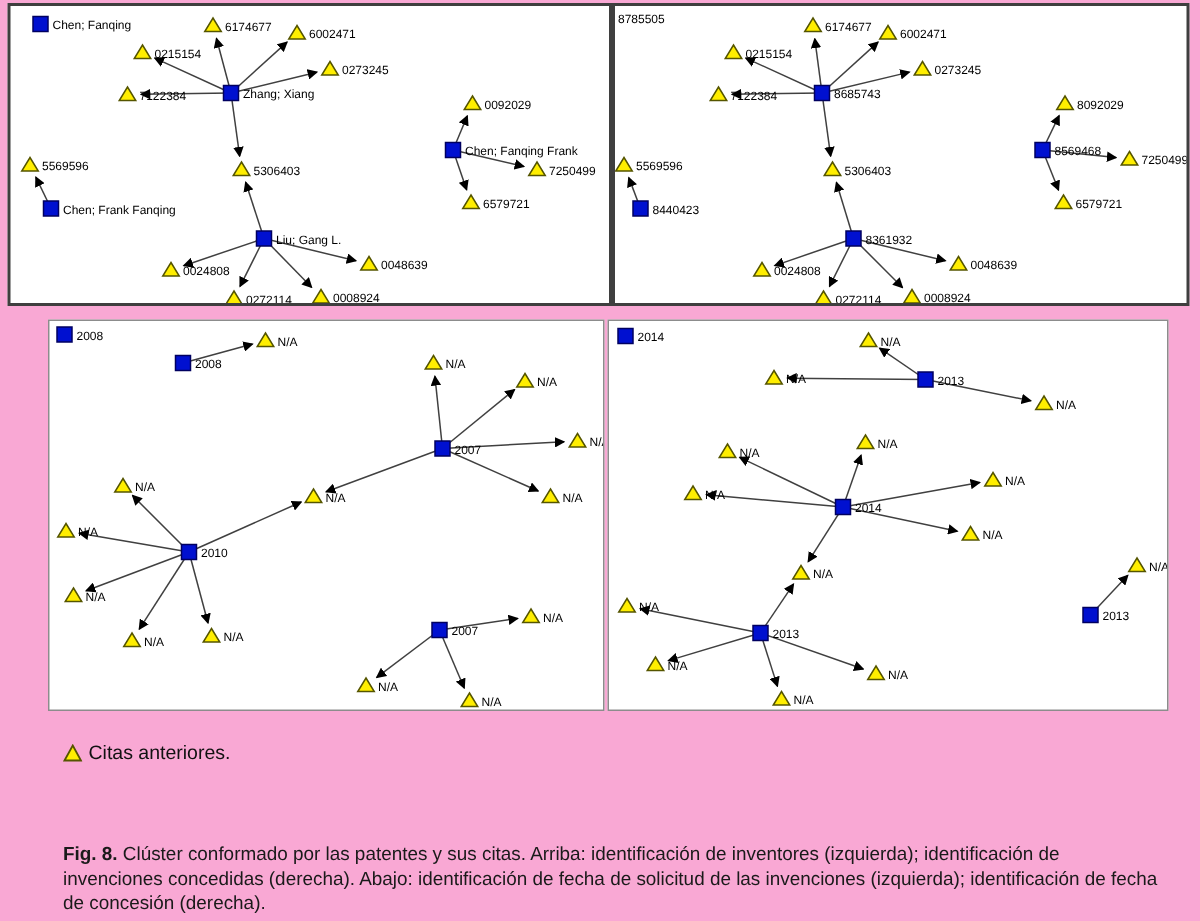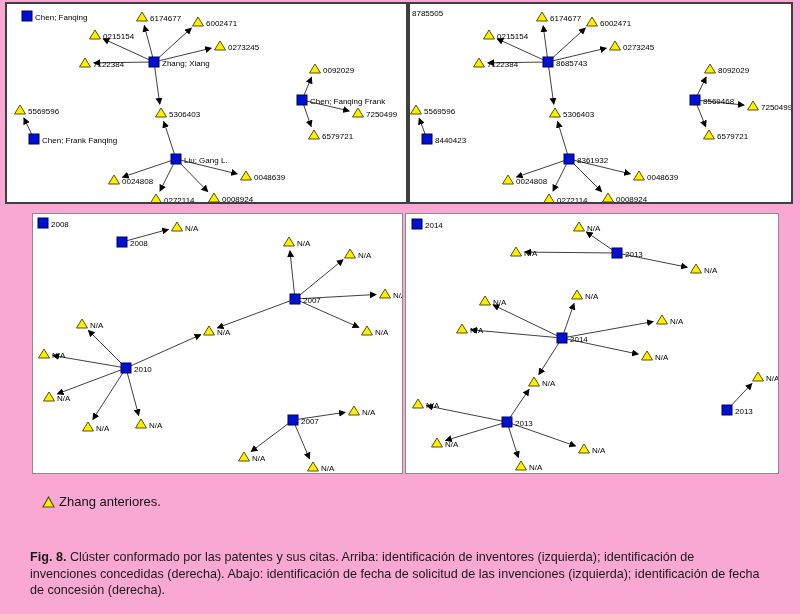--- a/index.html
+++ b/index.html
@@ -11,21 +11,21 @@
   .p2{left:32px;top:213px;width:371px;height:261px;border:1px solid #8c8c8c;}
   .p3{left:405px;top:213px;width:374px;height:261px;border:1px solid #8c8c8c;}
   svg.panel text{font-family:"Liberation Sans",sans-serif;}
   .legend{position:absolute;left:42px;top:493px;color:#111;font-size:13px;}
   .legend-row{display:flex;align-items:center;height:17px;}
   .legend-icon-sq{display:inline-block;width:13px;height:13px;background:#cfcfcf;
     border-right:2px solid #8a8a8a;border-bottom:2px solid #8a8a8a;margin-right:4px;
     position:relative;box-sizing:border-box;}
   .legend-icon-sq .inner{position:absolute;left:1px;top:1px;width:8px;height:8px;background:#0010d0;}
   .legend-icon-tri{width:13px;height:12px;margin-right:4px;}
-  .caption{position:absolute;left:30px;top:549px;width:734px;margin:0;font-size:12.6px;
+  .caption{position:absolute;left:30px;top:549px;width:734px;margin:12px;font-size:12.6px;
     line-height:1.32;color:#1a1a1a;}
   .caption b{font-weight:bold;}
 </style>
 </head>
 <body>
 
 <div class="screen">
   <div>
     <svg class="panel p0">
         <defs>
@@ -418,18 +418,18 @@
           <text x="123" y="255.5" font-size="8" fill="#000">N/A</text>
         </g>
       </svg>
   </div>
 
   <div class="legend">
     <div class="legend-row">
       <svg class="legend-icon-tri" viewBox="0 0 13 12">
         <polygon points="6.5,1 12,11 1,11" fill="#ffee00" stroke="#555500" stroke-width="1.2"></polygon>
       </svg>
-      <span>Zhang anteriores.</span>
+      <span>Citas anteriores.</span>
     </div>
   </div>
 
   <p class="caption"><b>Fig. 8.</b><span> Clúster conformado por las patentes y sus citas. Arriba: identificación de inventores (izquierda); identificación de invenciones concedidas (derecha). Abajo: identificación de fecha de solicitud de las invenciones (izquierda); identificación de fecha de concesión (derecha).</span></p>
 </div>
 
 </body></html>

